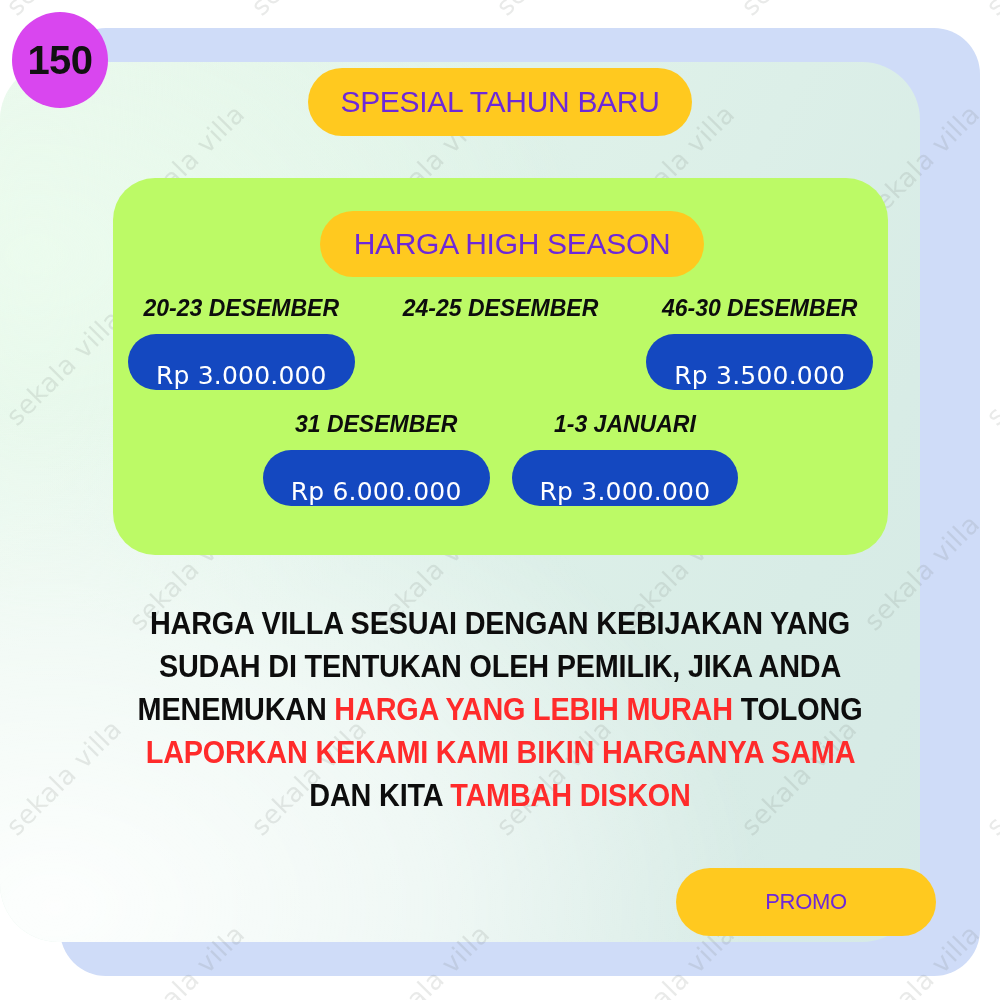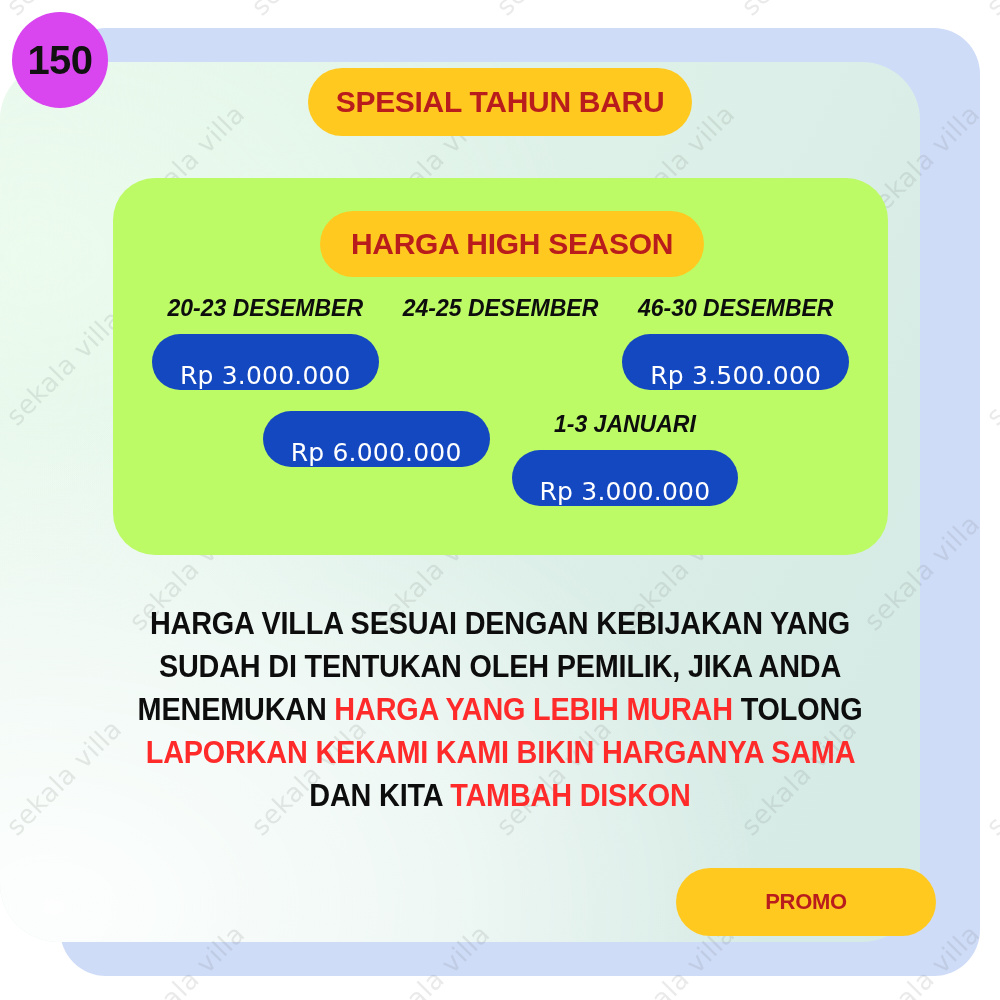--- a/index.html
+++ b/index.html
@@ -109,22 +109,22 @@
   .pill-yellow {
     position: absolute;
     background: #ffc91f;
     border-radius: 999px;
     display: flex;
     align-items: center;
     justify-content: center;
     z-index: 20;
   }
   .pill-yellow span {
-    font-weight: bold;
-    color: #b91c1c;
+    font-weight: normal;
+    color: #6d28d9;
     letter-spacing: -0.3px;
     white-space: nowrap;
   }
 
   #title-banner {
     left: 308px;
     top: 68px;
     width: 384px;
     height: 68px;
   }
@@ -164,21 +164,21 @@
     left: 113px;
     top: 295px;
     width: 775px;
     z-index: 22;
   }
   .price-row {
     display: flex;
     justify-content: center;
     align-items: flex-start;
   }
-  .price-row.row-1 { gap: 24px; }
+  .price-row.row-1 { gap: 48px; }
   .price-row.row-2 { gap: 22px; margin-top: 21px; }
 
   .price-item {
     display: flex;
     flex-direction: column;
     align-items: center;
   }
   .price-date {
     font-family: "Liberation Sans", sans-serif;
     font-size: 23px;
@@ -296,20 +296,21 @@
       <div class="price-item">
         <div class="price-date">46-30 DESEMBER</div>
         <div class="price-pill">
           <span>Rp 3.500.000</span>
         </div>
       </div>
     </div>
 
     <div class="price-row row-2">
       <div class="price-item">
+        <div class="price-date">31 DESEMBER</div>
         <div class="price-pill">
           <span>Rp 6.000.000</span>
         </div>
       </div>
       <div class="price-item">
         <div class="price-date">1-3 JANUARI</div>
         <div class="price-pill">
           <span>Rp 3.000.000</span>
         </div>
       </div>

